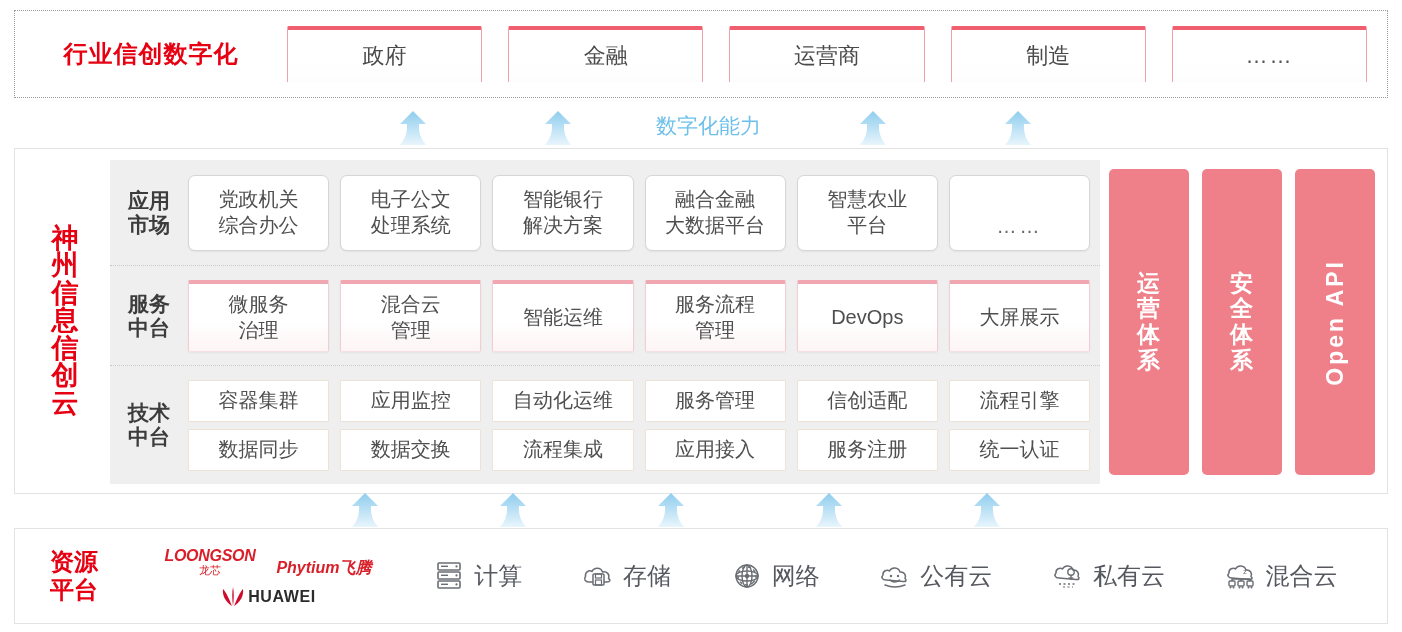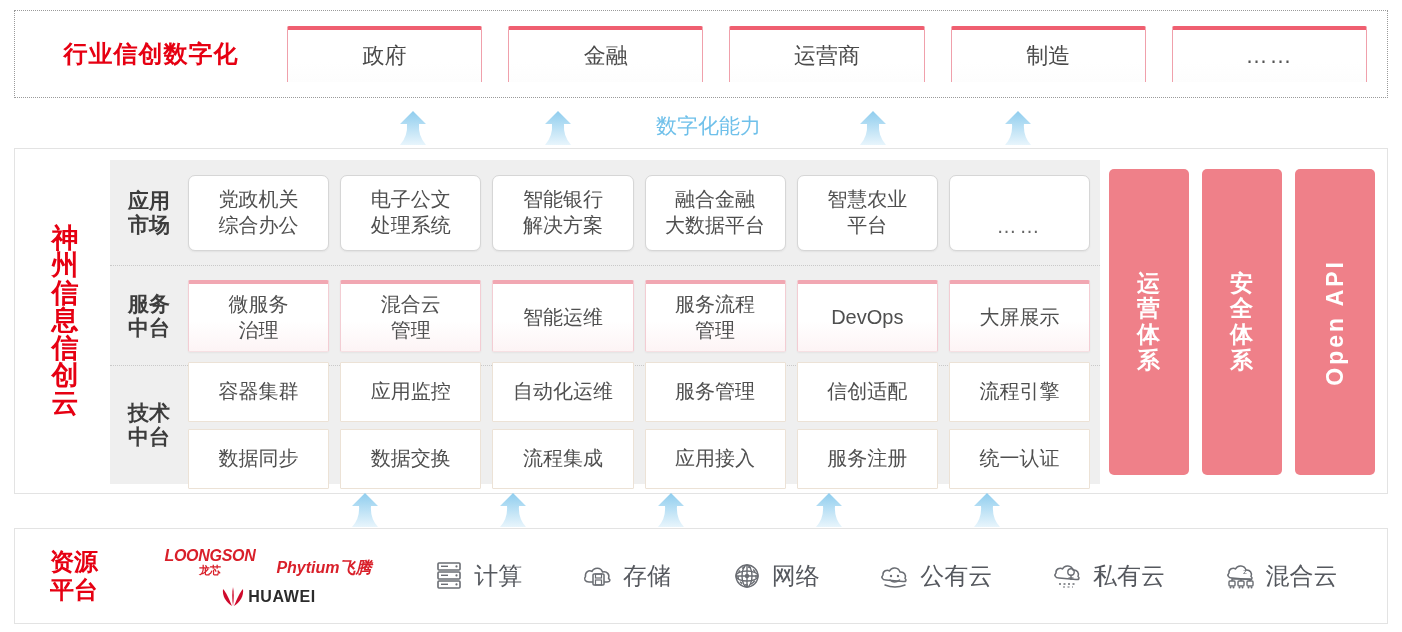--- a/index.html
+++ b/index.html
@@ -117,21 +117,21 @@
     display: flex; align-items: center; justify-content: center;
     text-align: center; font-size: 20px; color: #4f4f4f;
     line-height: 1.28;
     box-shadow: 0 1px 2px rgba(0,0,0,0.05);
   }
 
   
   .tech-grid { flex: 1; display: flex; flex-direction: column; gap: 7px; padding-left: 8px; padding-right: 2px; }
   .tech-row { display: flex; gap: 11px; }
   .tech-card {
-    flex: 1; height: 60px;
+    flex: 1; height: 42px;
     background: #ffffff;
     border: 1px solid #ece2d6;
     border-radius: 1px;
     display: flex; align-items: center; justify-content: center;
     font-size: 20px; color: #4f4f4f;
   }
 
   
   .pillars {
     position: absolute; right: 12px; top: 11px;
@@ -168,21 +168,21 @@
   .res-logos {
     flex: 0 0 270px; display: flex; flex-direction: column;
     align-items: center; justify-content: center; gap: 8px;
   }
   .logo-line1 { display: flex; align-items: center; gap: 21px; }
   .loongson { text-align: center; line-height: 1; }
   .loongson .en {
     font-size: 16px; font-weight: bold; font-style: italic; color: #d9202a;
     letter-spacing: -0.3px; font-family: "Liberation Sans", sans-serif;
   }
-  .loongson .cn { font-size: 11px; color: #d9202a; font-weight: bold; margin-top: 1px; }
+  .loongson .cn { font-size: 11px; color: #d9202a; font-weight: normal; margin-top: 1px; }
   .phytium { font-size: 16px; font-weight: bold; font-style: italic; color: #d9202a; white-space: nowrap; margin-top: 12px;}
   .huawei { display: flex; align-items: center; gap: 2px; }
   .huawei .hw-text { font-size: 16px; font-weight: bold; color: #2b2b2b; letter-spacing: 0.6px; }
 
   .res-items { flex: 1; display: flex; align-items: flex-end; justify-content: space-around; padding-right: 20px;}
   .res-item { display: flex; align-items: center; gap: 8px; }
   .res-item .ico { width: 34px; height: 34px; display:block; }
   .res-item .lbl { font-size: 24px; color: #55585e; }
 </style>
 </head>

